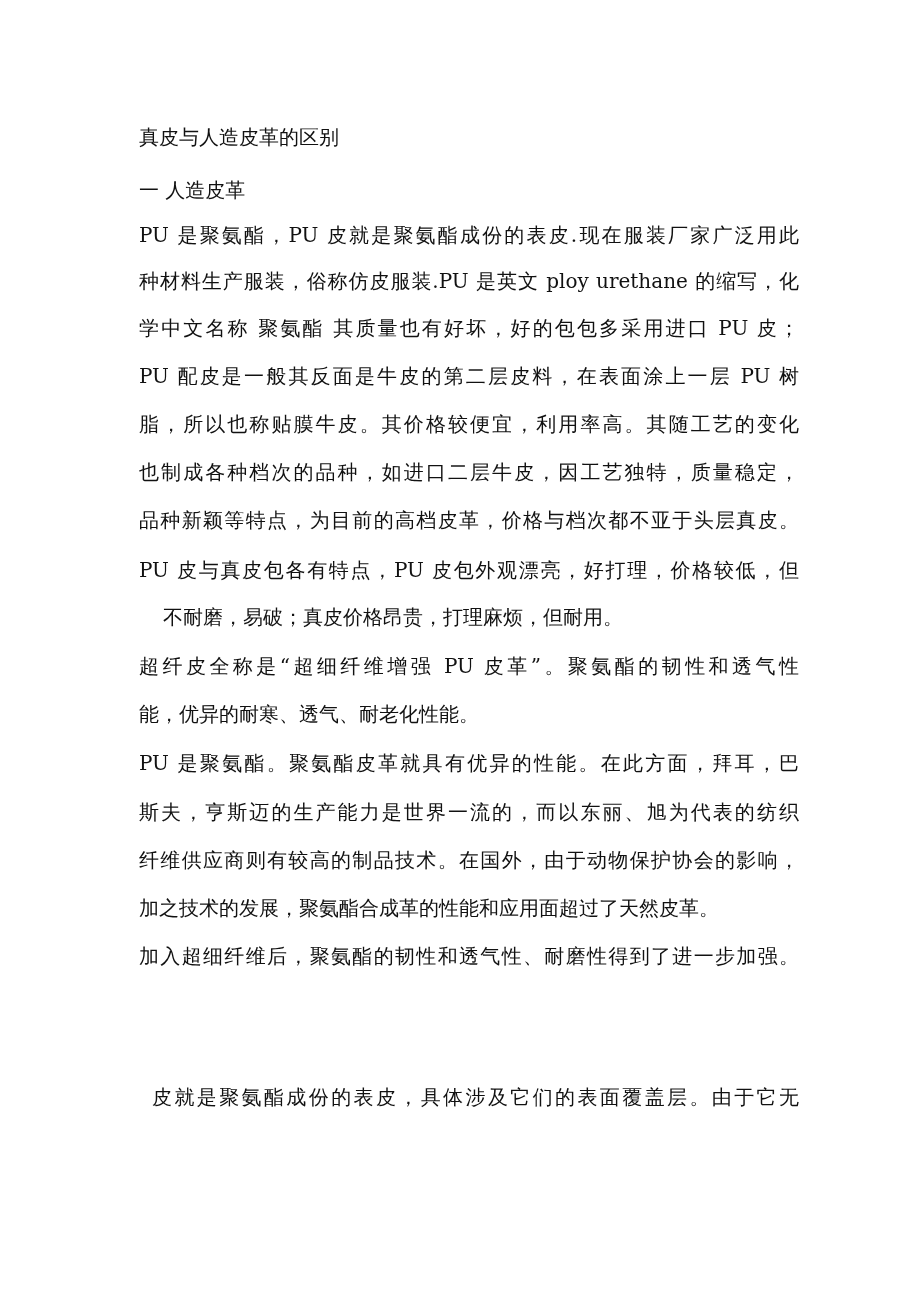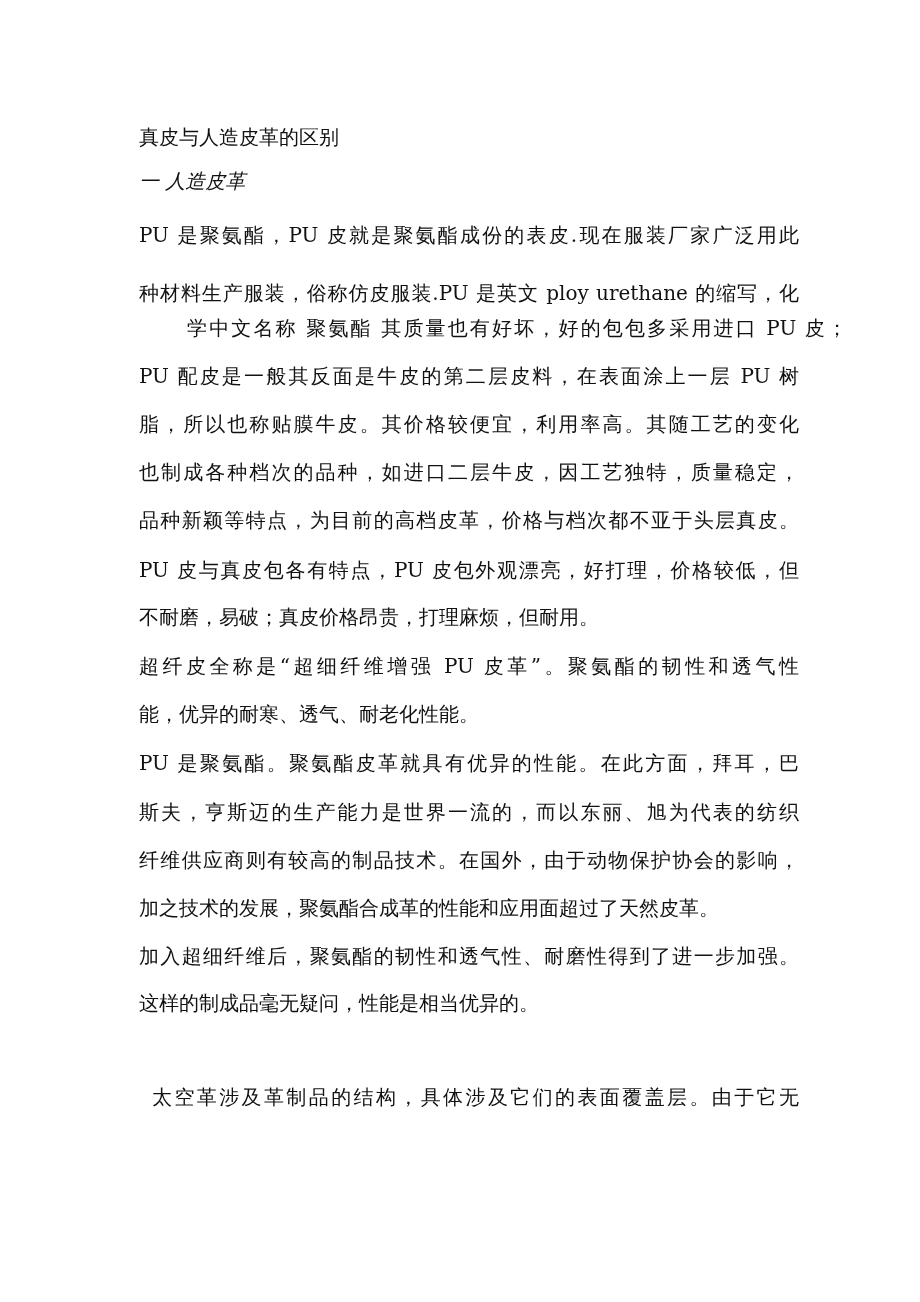--- a/index.html
+++ b/index.html
@@ -39,34 +39,33 @@
     .line.indent {
       left: 139px;
       text-indent: 13px;
     }
   </style>
 </head>
 <body>
 
 <div class="page">
   <div class="line" style="top:122px;">真皮与人造皮革的区别</div>
-  <div class="line" style="top:166px;font-style:italic;">一  人造皮革</div>
+  <div class="line" style="top:175px;">一  人造皮革</div>
 
   <div class="line justify" style="top:220px;">PU 是聚氨酯，PU 皮就是聚氨酯成份的表皮.现在服装厂家广泛用此</div>
-  <div class="line justify" style="top:278px;">种材料生产服装，俗称仿皮服装.PU  是英文 ploy urethane 的缩写，化</div>
-  <div class="line justify" style="top:313px;margin-left:48px;">学中文名称  聚氨酯  其质量也有好坏，好的包包多采用进口 PU 皮；</div>
+  <div class="line justify" style="top:266px;">种材料生产服装，俗称仿皮服装.PU  是英文 ploy urethane 的缩写，化</div>
+  <div class="line justify" style="top:313px;">学中文名称  聚氨酯  其质量也有好坏，好的包包多采用进口 PU 皮；</div>
   <div class="line justify" style="top:361px;">PU 配皮是一般其反面是牛皮的第二层皮料，在表面涂上一层 PU 树</div>
   <div class="line justify" style="top:409px;">脂，所以也称贴膜牛皮。其价格较便宜，利用率高。其随工艺的变化</div>
   <div class="line justify" style="top:457px;">也制成各种档次的品种，如进口二层牛皮，因工艺独特，质量稳定，</div>
   <div class="line justify" style="top:505px;">品种新颖等特点，为目前的高档皮革，价格与档次都不亚于头层真皮。</div>
   <div class="line justify" style="top:555px;">PU 皮与真皮包各有特点，PU 皮包外观漂亮，好打理，价格较低，但</div>
-  <div class="line" style="top:602px;">不耐磨，易破；真皮价格昂贵，打理麻烦，但耐用。</div>
+  <div class="line" style="top:602px;margin-left:24px;">不耐磨，易破；真皮价格昂贵，打理麻烦，但耐用。</div>
   <div class="line justify" style="top:651px;">超纤皮全称是“超细纤维增强 PU 皮革”。聚氨酯的韧性和透气性</div>
   <div class="line" style="top:699px;">能，优异的耐寒、透气、耐老化性能。</div>
   <div class="line justify" style="top:748px;">PU 是聚氨酯。聚氨酯皮革就具有优异的性能。在此方面，拜耳，巴</div>
   <div class="line justify" style="top:797px;">斯夫，亨斯迈的生产能力是世界一流的，而以东丽、旭为代表的纺织</div>
   <div class="line justify" style="top:845px;">纤维供应商则有较高的制品技术。在国外，由于动物保护协会的影响，</div>
   <div class="line justify" style="top:941px;">加入超细纤维后，聚氨酯的韧性和透气性、耐磨性得到了进一步加强。</div>
   <div class="line" style="top:893px;">加之技术的发展，聚氨酯合成革的性能和应用面超过了天然皮革。</div>
-  <div class="line" style="top:988px;">这样的制成品毫无疑问，性能是相当优异的。</div>
 
-  <div class="line justify indent" style="top:1082px;">太空革涉及革制品的结构，具体涉及它们的表面覆盖层。由于它无</div>
+  <div class="line justify indent" style="top:1082px;">皮就是聚氨酯成份的表皮，具体涉及它们的表面覆盖层。由于它无</div>
 </div>
 
 </body></html>

